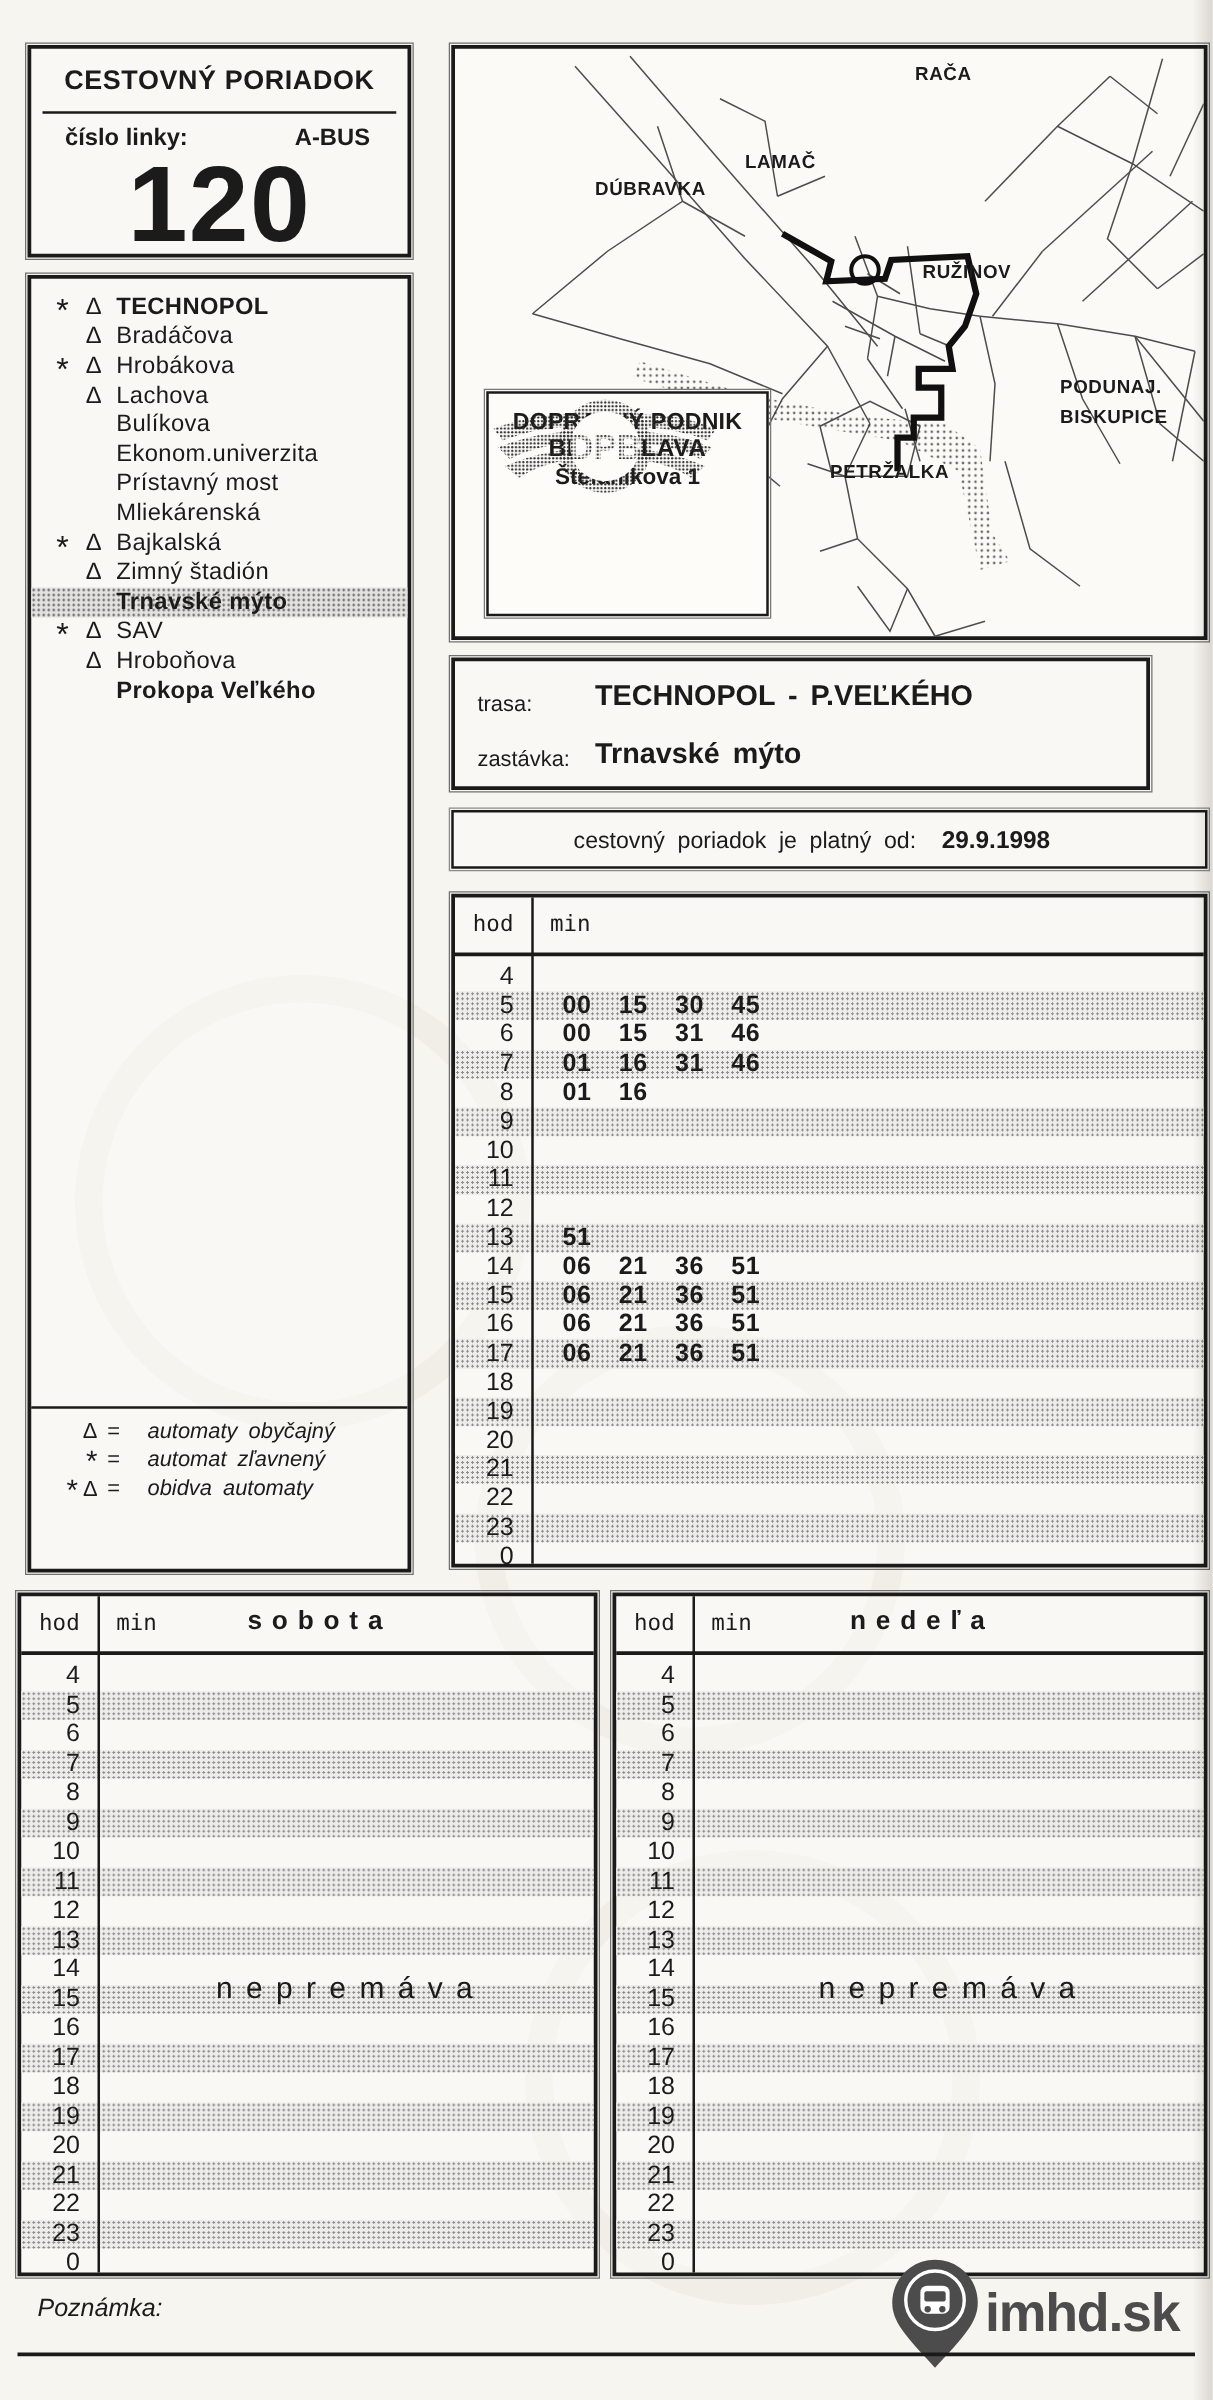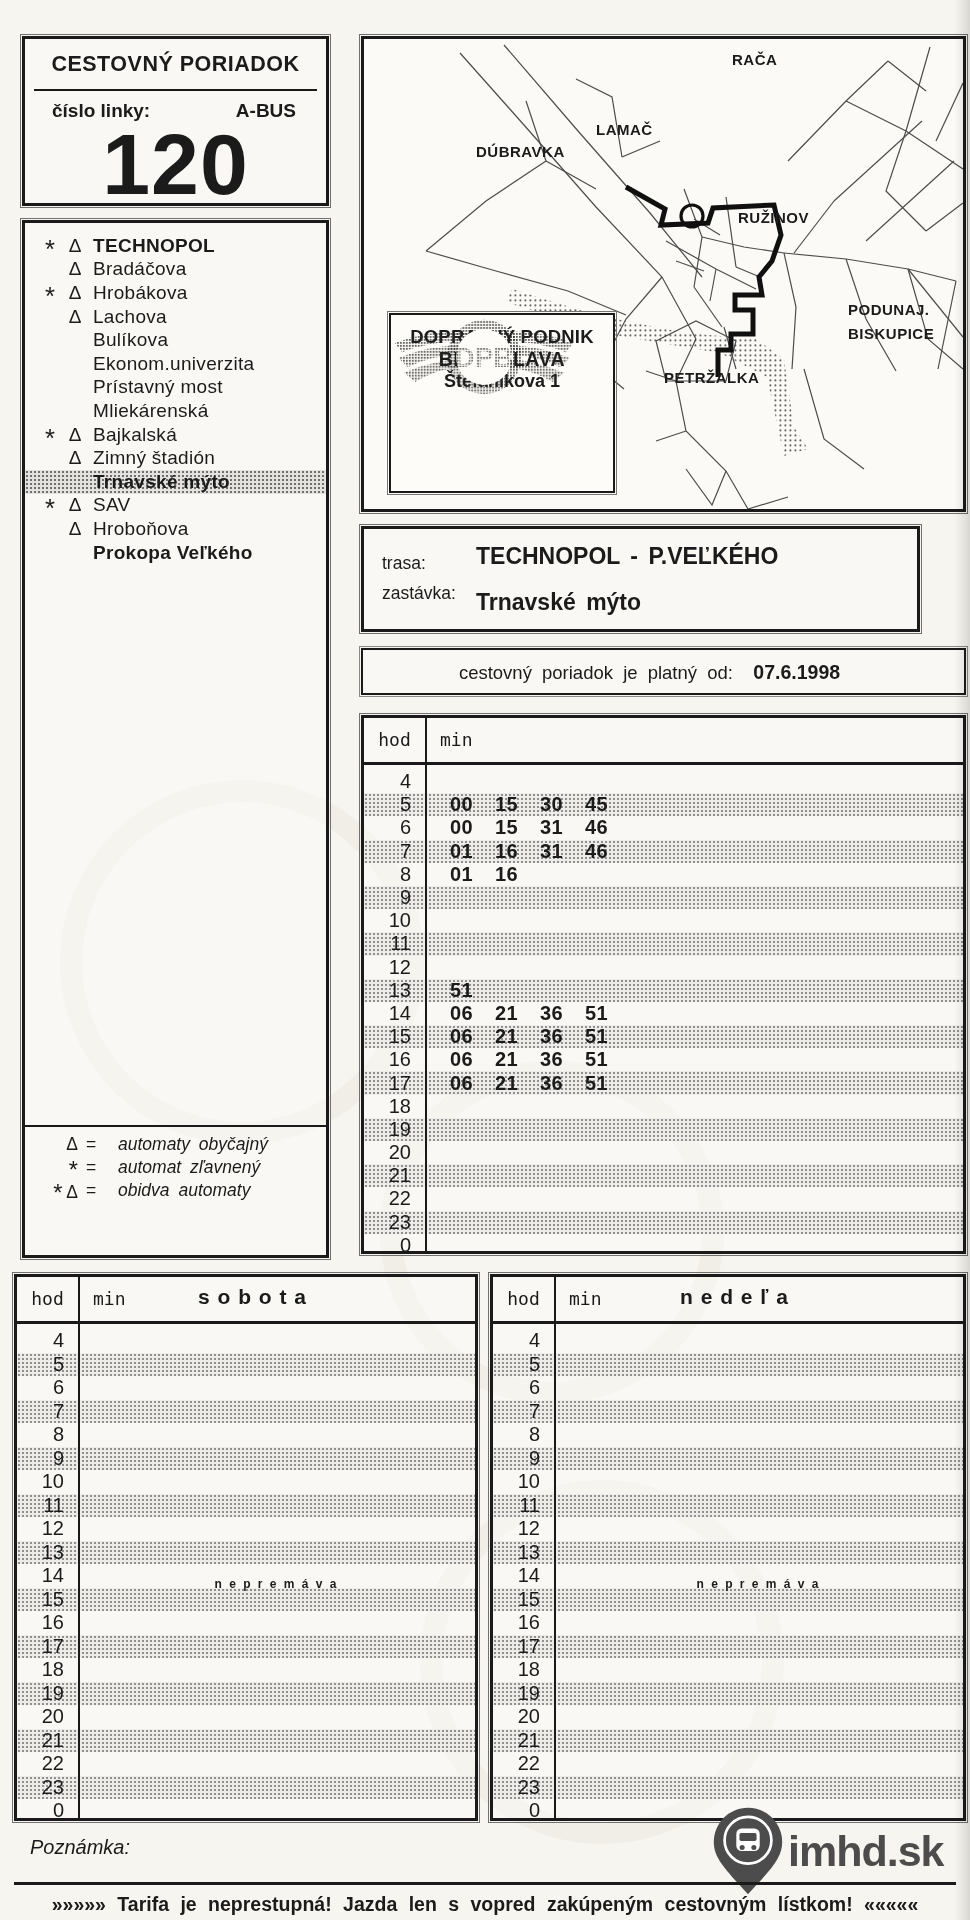--- a/index.html
+++ b/index.html
@@ -82,21 +82,21 @@
   .t-min{position:absolute;left:76px;top:11px;font-family:"DejaVu Sans Mono",monospace;font-size:18px;}
   .t-day{position:absolute;left:61px;right:0;top:8px;text-align:center;transform:translateX(-24px);
          font-weight:bold;font-size:21px;letter-spacing:1px;}
   .rows{position:absolute;left:0;right:0;top:47px;padding-top:5px;}
   .trow{display:flex;align-items:center;height:23.2px;}
   .small .trow{height:23.5px;}
   .hcell{width:61px;text-align:right;padding-right:14px;font-size:20px;box-sizing:border-box;flex:0 0 auto;}
   .mcell{padding-left:25px;white-space:nowrap;}
   .min{display:inline-block;width:45px;font-weight:bold;font-size:20px;letter-spacing:0.5px;}
   .np{position:absolute;left:61px;right:0;top:300px;text-align:center;
-      font-weight:bold;font-size:12px;letter-spacing:2px;}
+      font-weight:normal;font-size:24px;letter-spacing:2px;}
   .wk-table{left:361px;top:715px;width:605px;height:539px;}
   .sat-table{left:14px;top:1274px;width:464px;height:547px;}
   .sun-table{left:490px;top:1274px;width:476px;height:547px;}
 
   
   .note{position:absolute;left:30px;top:1836px;font-style:italic;font-size:20px;}
   .brand{position:absolute;left:712px;top:1806px;display:flex;align-items:center;}
   .brand-text{font-weight:bold;font-size:43px;color:#4c4c4c;letter-spacing:-1px;margin-left:4px;}
   .foot-rule{position:absolute;left:14px;width:942px;top:1882px;height:3px;background:#1a1a1a;}
   .tariff{position:absolute;left:0;right:0;top:1893px;text-align:center;
@@ -300,28 +300,28 @@
           <circle cx="100" cy="45" r="30" fill="#fdfcf8"></circle>
           <text x="100" y="56" text-anchor="middle" font-family="Liberation Sans, sans-serif" font-size="30" font-weight="bold" fill="url(#ht)">DPB</text>
         </svg>
       </div>
     </div>
   </div>
 
   <div class="dbox route-card">
     <div class="rc-label" style="top:24px;">trasa:</div>
     <div class="rc-value" style="top:14px;">TECHNOPOL - P.VEĽKÉHO</div>
-    <div class="rc-label" style="top:54px;">zastávka:</div>
+    <div class="rc-label" style="top:68px;">zastávka:</div>
     <div class="rc-value" style="top:60px;">Trnavské mýto</div>
   </div>
 
   <div class="sbox valid-card">
     <div class="vc-line">
       <span class="vc-text">cestovný poriadok je platný od:</span>
-      <span class="vc-date">07.6.1998</span>
+      <span class="vc-date">29.9.1998</span>
     </div>
   </div>
 
   <div class="dbox ttable wk-table">
     <div class="thead">
       <span class="t-hod">hod</span>
       <span class="t-min">min</span>
     </div>
     <div class="rows" id="wk-rows">
         <div class="trow">
@@ -610,16 +610,15 @@
       <path d="M40,2 C61,2 78,19 78,40 C78,57 67,69 40,98 C13,69 2,57 2,40 C2,19 19,2 40,2 Z" fill="#4c4c4c"></path>
       <circle cx="40" cy="38" r="26" fill="none" stroke="#ffffff" stroke-width="3"></circle>
       <rect x="27" y="25" width="26" height="25" rx="6" fill="#ffffff"></rect>
       <rect x="30.5" y="30" width="19" height="9" rx="2" fill="#4c4c4c"></rect>
       <circle cx="33.5" cy="46" r="2.8" fill="#4c4c4c"></circle>
       <circle cx="46.5" cy="46" r="2.8" fill="#4c4c4c"></circle>
     </svg>
     <span class="brand-text">imhd.sk</span>
   </div>
   <div class="foot-rule"></div>
-  <div class="tariff">»»»»» Tarifa je neprestupná! Jazda len s vopred zakúpeným cestovným lístkom! «««««</div>
 
   <div class="scan-right"></div>
 </div>
 
 </body></html>

